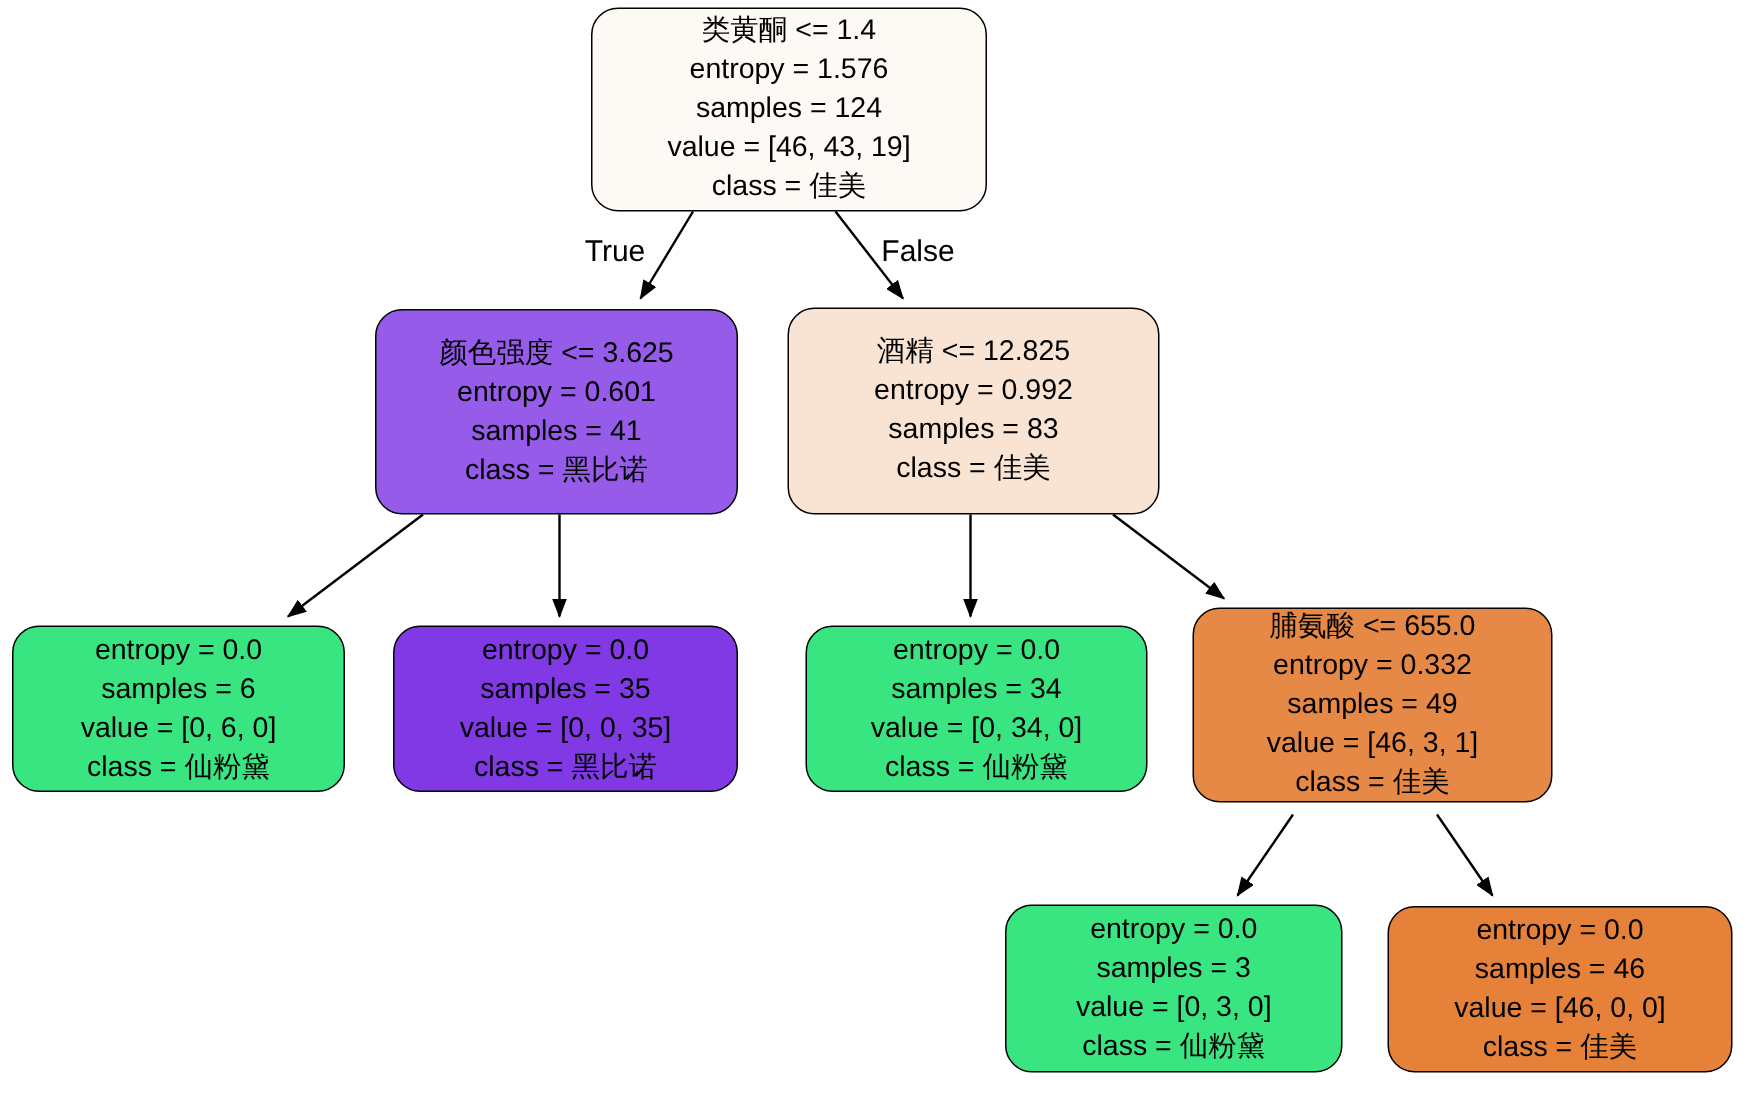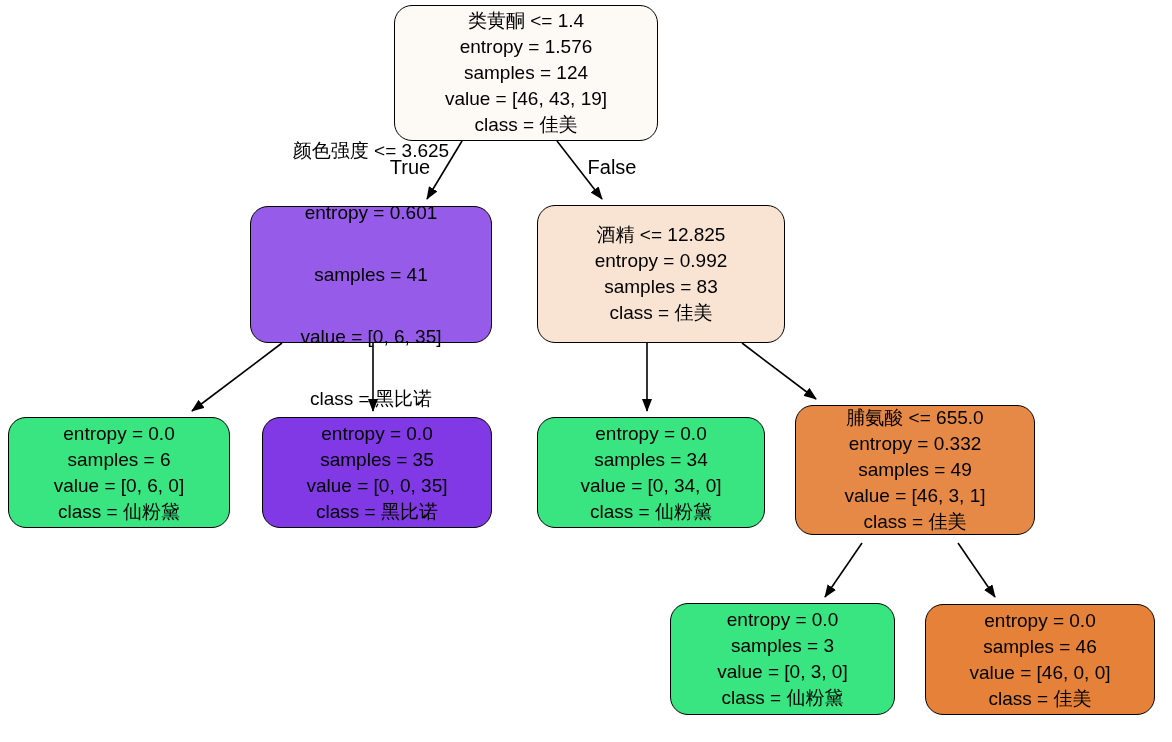--- a/index.html
+++ b/index.html
@@ -73,29 +73,28 @@
   </svg>
 
   <div class="node c-root" style="left:378px; top:5px; width:264px; height:136px;margin-left:16px;">
     <div>类黄酮 &lt;= 1.4</div>
     <div>entropy = 1.576</div>
     <div>samples = 124</div>
     <div>value = [46, 43, 19]</div>
     <div>class = 佳美</div>
   </div>
 
-  <div class="node c-purple-light" style="left:250px; top:206px; width:242px; height:137px;gap:36px;">
+  <div class="node c-purple-light" style="left:250px; top:206px; width:242px; height:137px;">
     <div>颜色强度 &lt;= 3.625</div>
     <div>entropy = 0.601</div>
     <div>samples = 41</div>
-    <div>value = [0, 6, 35]</div>
     <div>class = 黑比诺</div>
   </div>
 
-  <div class="node c-peach" style="left:525px; top:205px; width:248px; height:138px;margin-left:12px;">
+  <div class="node c-peach" style="left:525px; top:205px; width:248px; height:138px;">
     <div>酒精 &lt;= 12.825</div>
     <div>entropy = 0.992</div>
     <div>samples = 83</div>
     <div>class = 佳美</div>
   </div>
 
   <div class="node c-green" style="left:8px; top:417px; width:222px; height:111px;">
     <div>entropy = 0.0</div>
     <div>samples = 6</div>
     <div>value = [0, 6, 0]</div>

